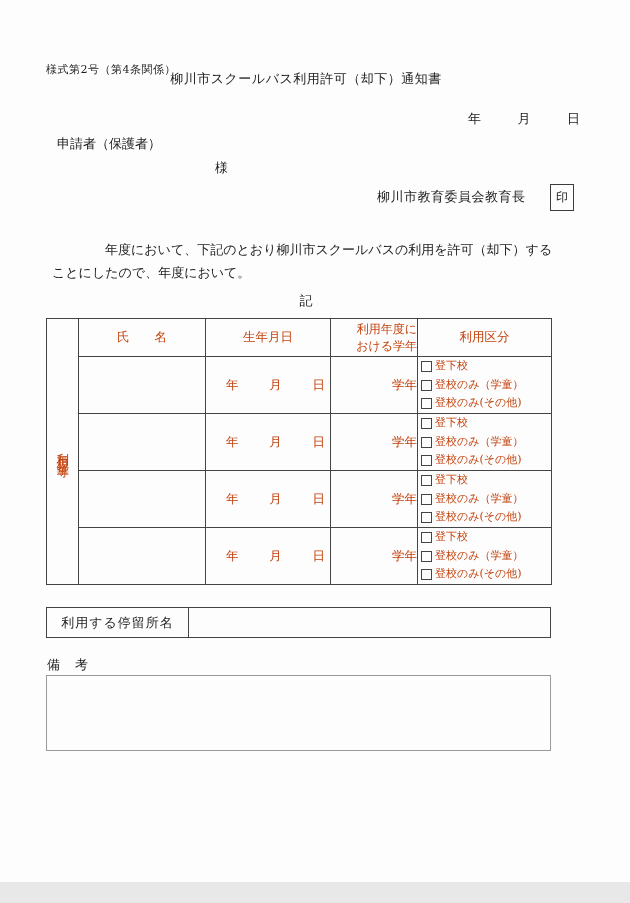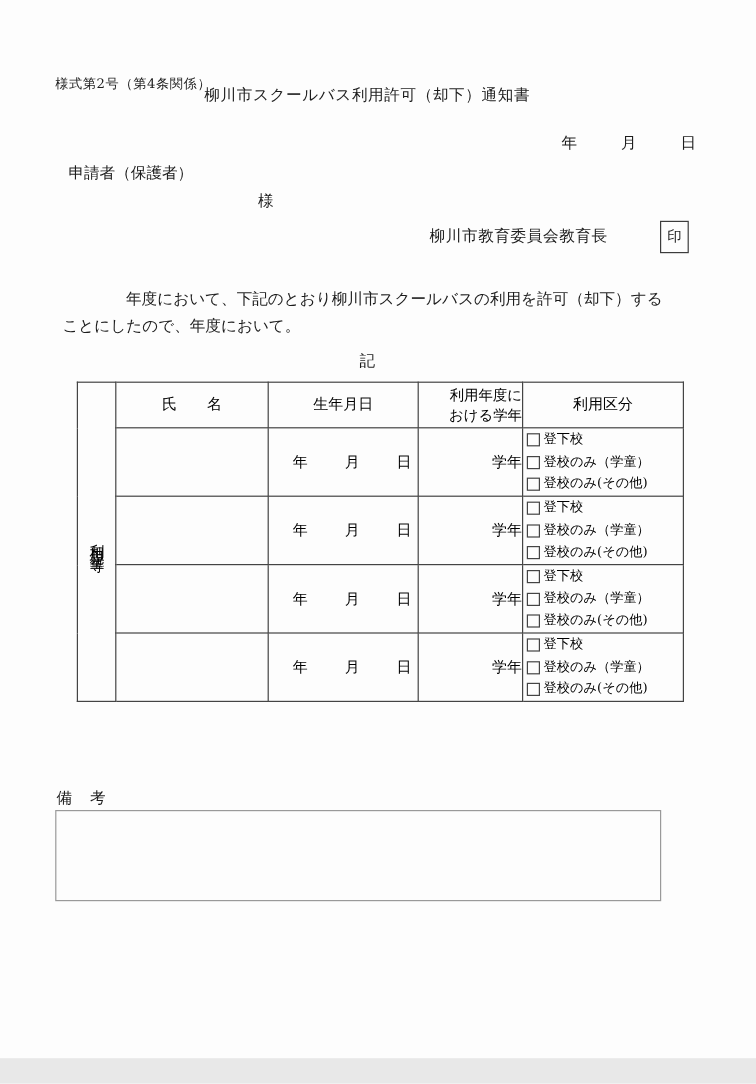--- a/index.html
+++ b/index.html
@@ -16,35 +16,35 @@
     color:#1c1c1c;
     font-size:13px;
     overflow:hidden;
   }
   .abs{position:absolute;}
   .form-number{left:46px;top:62px;font-size:11px;letter-spacing:0.5px;}
   .doc-title{left:0;top:70px;width:612px;text-align:center;font-size:13px;letter-spacing:0.5px;}
   .date-line{left:468px;top:110px;width:112px;display:flex;justify-content:space-between;}
   .applicant{left:57px;top:135px;}
   .honorific{left:215px;top:159px;}
-  .issuer{left:358px;top:188px;letter-spacing:0.5px;}
+  .issuer{left:377px;top:188px;letter-spacing:0.5px;}
   .seal-box{
     left:550px;top:184px;width:22px;height:25px;
     border:1px solid #3c3c3c;
     display:flex;align-items:center;justify-content:center;
     font-size:12px;
   }
   .body-par{left:52px;top:239px;width:506px;line-height:22.5px;}
   .body-par .line1{text-indent:53px;}
   .record-marker{left:0;top:292px;width:612px;text-align:center;}
 
   table.usage{
     position:absolute;left:46px;top:318px;
     border-collapse:collapse;table-layout:fixed;
-    width:505px;font-size:12.5px;color:#000000;margin-left:18px;
+    width:505px;font-size:12.5px;color:#c2410c;
   }
   table.usage td,table.usage th{
     border:1px solid #444;
     padding:0;font-weight:normal;
     vertical-align:middle;
     overflow:hidden;
   }
   col.c-group{width:32px;}
   col.c-name{width:127px;}
   col.c-birth{width:125px;}
@@ -246,17 +246,21 @@
         </div>
         <div class="cbx-item">
           <span class="cbx-box"></span>
           <span>登校のみ(その他)</span>
         </div>
       </td>
     </tr>
   </tbody>
     </table>
 
+  <div class="abs stop-row">
+    <div class="stop-label">利用する停留所名</div>
+    <div class="stop-value"></div>
+  </div>
 
   <div class="abs remarks-label">備　考</div>
   <div class="abs remarks-box"></div>
 
 </div>
 
 </body></html>

